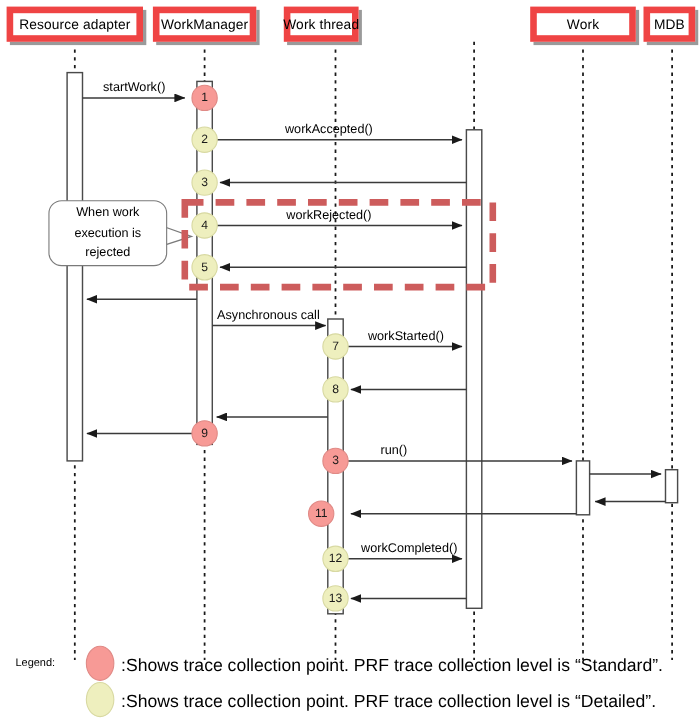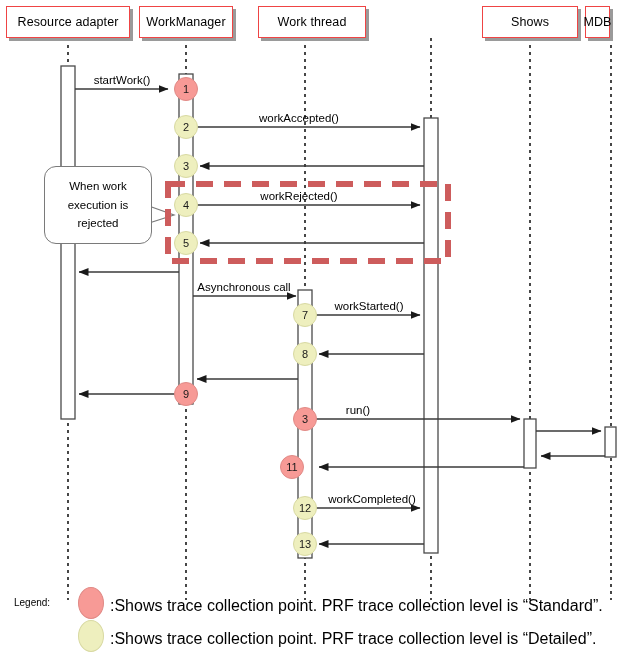--- a/index.html
+++ b/index.html
@@ -2,21 +2,21 @@
 <html><head>
 <meta charset="utf-8">
 <style>
   html,body{margin:0;padding:0;background:#ffffff;}
   body{width:635px;height:656px;font-family:"Liberation Sans",sans-serif;color:#1a1a1a;}
   #stage{position:relative;width:635px;height:656px;overflow:hidden;}
   #svg{position:absolute;left:0;top:0;width:635px;height:656px;}
 
   .lifeline-box{
     position:absolute;box-sizing:border-box;background:#ffffff;
-    border:1px solid #ef4444;box-shadow:3px 3px 0 0 #9a9a9a;
+    border:6px solid #ef4444;box-shadow:3px 3px 0 0 #9a9a9a;
     display:flex;align-items:center;justify-content:center;
     font-size:12.5px;color:#000;letter-spacing:.1px;white-space:nowrap;
   }
   .msg-label{
     position:absolute;font-size:11.5px;color:#000;white-space:nowrap;
     transform:translateX(-50%);
   }
   .num{
     position:absolute;width:24px;height:24px;border-radius:50%;
     box-sizing:border-box;border:1px solid #b9b48a;
@@ -103,27 +103,27 @@
 
     <rect x="168" y="184" width="280" height="77" fill="none" stroke="#cd5c5c" stroke-width="6" stroke-dasharray="17,11"></rect>
   </svg>
 
   <div class="lifeline-box" style="left:6px;top:6px;width:124px;height:32px;">
     <span>Resource adapter</span>
   </div>
   <div class="lifeline-box" style="left:139px;top:6px;width:94px;height:32px;">
     <span>WorkManager</span>
   </div>
-  <div class="lifeline-box" style="left:258px;top:6px;width:108px;height:32px;">
+  <div class="lifeline-box" style="left:258px;top:6px;width:68px;height:32px;">
     <span>Work thread</span>
   </div>
   <div class="lifeline-box" style="left:482px;top:6px;width:96px;height:32px;">
-    <span>Shows</span>
+    <span>Work</span>
   </div>
-  <div class="lifeline-box" style="left:585px;top:6px;width:25px;height:32px;">
+  <div class="lifeline-box" style="left:585px;top:6px;width:47px;height:32px;">
     <span>MDB</span>
   </div>
 
   <div class="msg-label" style="left:122px;top:74px;">startWork()</div>
   <div class="msg-label" style="left:299px;top:112px;">workAccepted()</div>
   <div class="msg-label" style="left:299px;top:190px;">workRejected()</div>
   <div class="msg-label" style="left:244px;top:281px;">Asynchronous call</div>
   <div class="msg-label" style="left:369px;top:300px;">workStarted()</div>
   <div class="msg-label" style="left:358px;top:404px;">run()</div>
   <div class="msg-label" style="left:372px;top:493px;">workCompleted()</div>
@@ -134,21 +134,21 @@
   <div class="num detailed" style="left:186px;top:205px;">4</div>
   <div class="num detailed" style="left:186px;top:243px;">5</div>
   <div class="num detailed" style="left:305px;top:315px;">7</div>
   <div class="num detailed" style="left:305px;top:354px;">8</div>
   <div class="num standard" style="left:186px;top:394px;">9</div>
   <div class="num standard" style="left:305px;top:419px;">3</div>
   <div class="num standard" style="left:292px;top:467px;">11</div>
   <div class="num detailed" style="left:305px;top:508px;">12</div>
   <div class="num detailed" style="left:305px;top:544px;">13</div>
 
-  <div class="callout" style="left:44px;top:166px;width:108px;height:78px;">
+  <div class="callout" style="left:44px;top:182px;width:108px;height:60px;">
     <span>When work execution is rejected</span>
   </div>
 
   <div class="legend-label" style="left:14px;top:597px;">Legend:</div>
 
   <div class="legend-dot standard" style="left:78px;top:587px;"></div>
   <div class="legend-text" style="left:110px;top:597px;">:Shows trace collection point. PRF trace collection level is “Standard”.</div>
 
   <div class="legend-dot detailed" style="left:78px;top:620px;"></div>
   <div class="legend-text" style="left:110px;top:630px;">:Shows trace collection point. PRF trace collection level is “Detailed”.</div>

